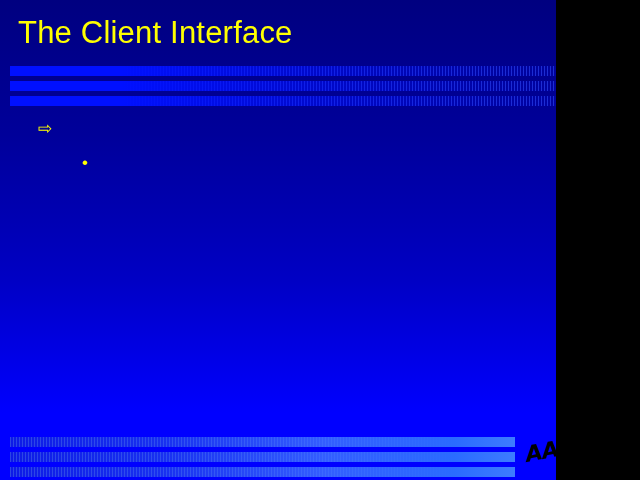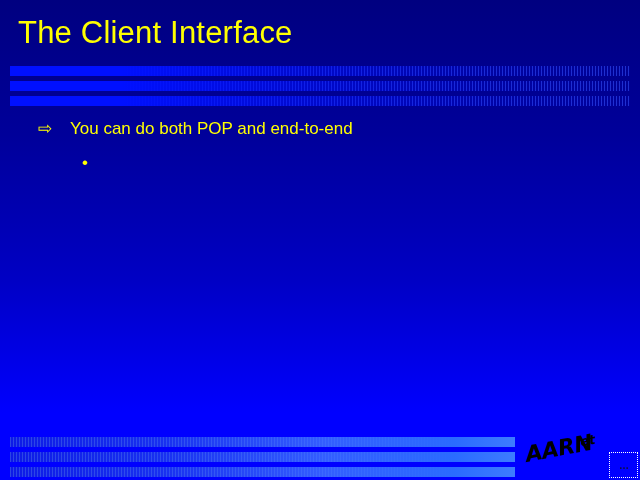--- a/index.html
+++ b/index.html
@@ -2,21 +2,21 @@
 <html><head>
 <meta charset="utf-8">
 <style>
   html, body {
     margin: 0;
     padding: 0;
     background: #000000;
   }
   #slide {
     position: relative;
-    width: 640px;
+    width: 556px;
     height: 480px;
     overflow: hidden;
     font-family: "Liberation Sans", sans-serif;
     background: linear-gradient(to bottom, #000080 0%, #00009a 28%, #0000c4 58%, #0000ff 86%, #0000ff 100%);
   }
 
   
   .bar {
     position: absolute;
     height: 10px;
@@ -157,21 +157,20 @@
   <div class="bar bar-top b1"></div>
   <div class="bar bar-top b2"></div>
   <div class="bar bar-top b3"></div>
 
   <div id="title">The Client Interface</div>
 
   <div id="body">
 
     <div class="lvl1">
       <span class="marker">⇨</span>
-      <span class="text">You can do both POP and end-to-end</span>
     </div>
 
     <div class="lvl2">
       <span class="marker">•</span>
     </div>
 
   </div>
 
   <div class="bar bar-bottom b1"></div>
   <div class="bar bar-bottom b2"></div>

